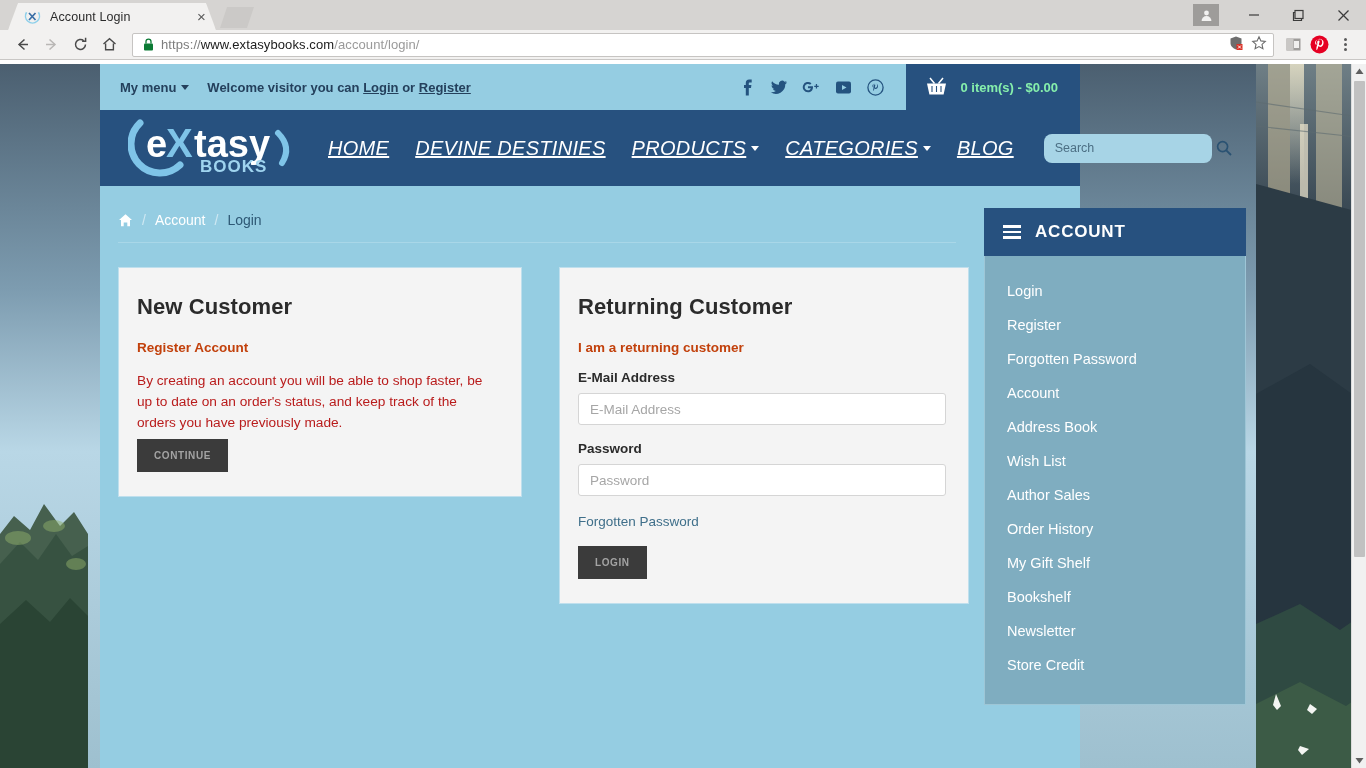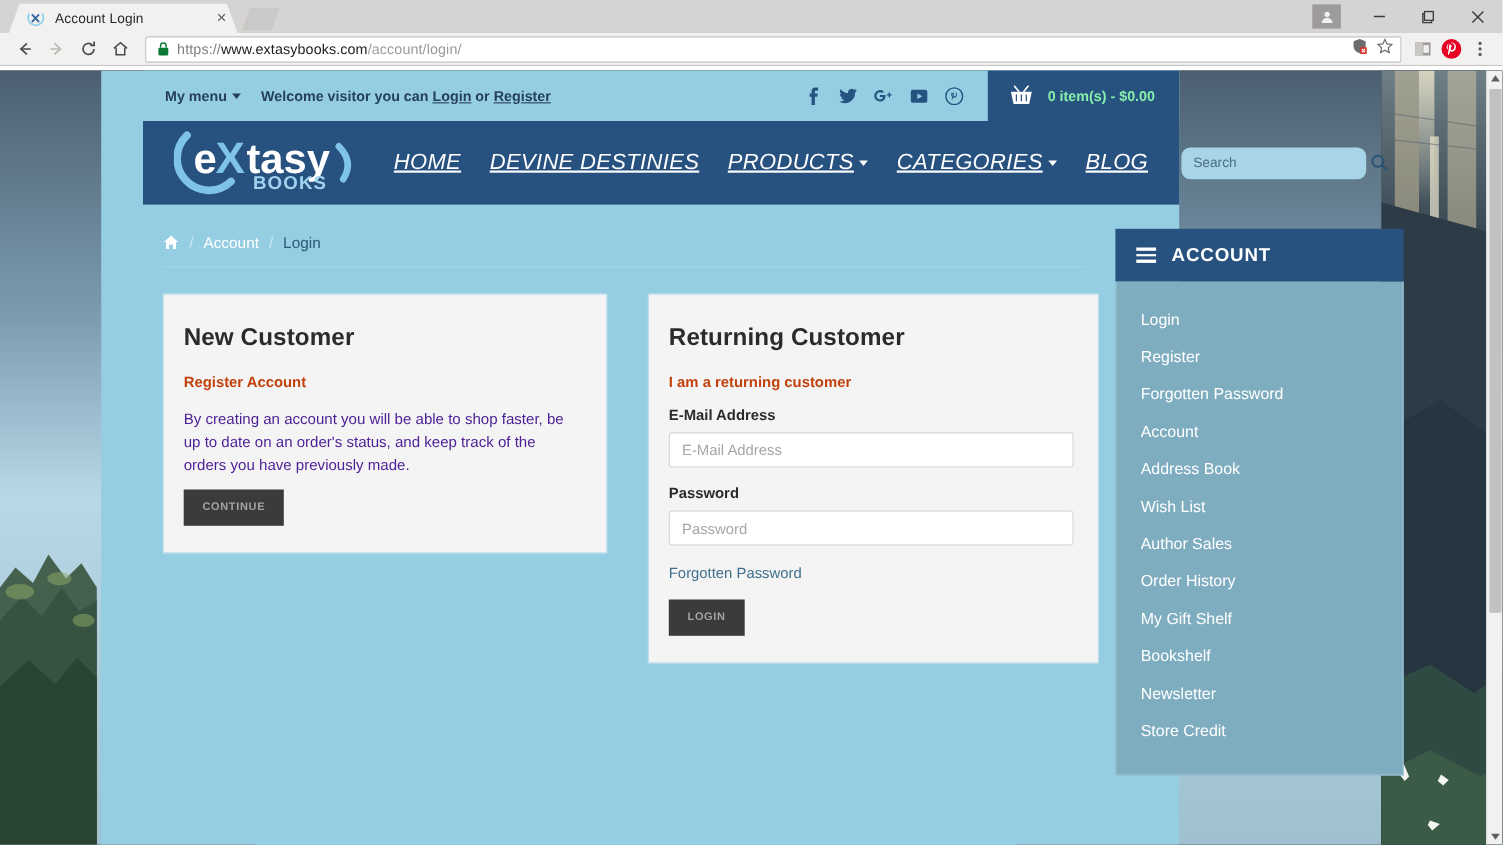--- a/index.html
+++ b/index.html
@@ -96,22 +96,22 @@
     color: #5f5f5f; font-size: 8px;
   }
   .sb-arrow.bottom { position: absolute; bottom: 0; left: 0; }
   .sb-thumb {
     position: absolute; left: 2px; top: 17px; width: 11px; height: 476px;
     background: #c1c1c1; border-radius: 1px;
   }
 
   
   .site {
-    position: absolute; left: 92px; top: 0; width: 980px; min-height: 704px;
-    background: #95cde2; z-index: 10; padding-left: 38px;
+    position: absolute; left: 100px; top: 0; width: 980px; min-height: 704px;
+    background: #95cde2; z-index: 10;
   }
 
   .topbar {
     height: 46px; background: #95cde2; display: flex; align-items: center;
     padding-left: 20px; position: relative;
   }
   .topbar-left { display: flex; align-items: center; gap: 18px; }
   .mymenu {
     font-size: 13px; font-weight: bold; color: #24405c; display:flex; align-items:center; gap:5px;
   }
@@ -163,21 +163,21 @@
 
   .panels { display: flex; gap: 37px; align-items: flex-start; }
   .panel {
     background: #f4f4f4; border: 1px solid #bfdfed;
     padding: 26px 22px 24px 18px;
   }
   .panel.new { width: 404px; flex: 0 0 404px; }
   .panel.ret { width: 410px; flex: 0 0 410px; }
   .panel h2 { font-size: 22px; color: #2b2b2b; font-weight: bold; margin-bottom: 20px; letter-spacing: .1px; }
   .panel h3 { font-size: 13.5px; color: #c2410c; font-weight: bold; margin-bottom: 15px; }
-  .panel p { font-size: 13.7px; color: #4c1d95; line-height: 21px; margin-bottom: 12px; }
+  .panel p { font-size: 13.7px; color: #b91c1c; line-height: 21px; margin-bottom: 6px; }
 
   .btn-dark {
     background: #3b3b3b; color: #a3a3a3; border: none;
     font-size: 10px; font-weight: bold; letter-spacing: .6px;
     padding: 11px 17px; cursor: pointer; font-family: "Liberation Sans", sans-serif;
   }
 
   .field-label { font-size: 13.5px; font-weight: bold; color: #2b2b2b; margin-bottom: 8px; display:block; }
   .field {
     width: 100%; height: 32px; background: #fff; border: 1px solid #d5d5d5;

